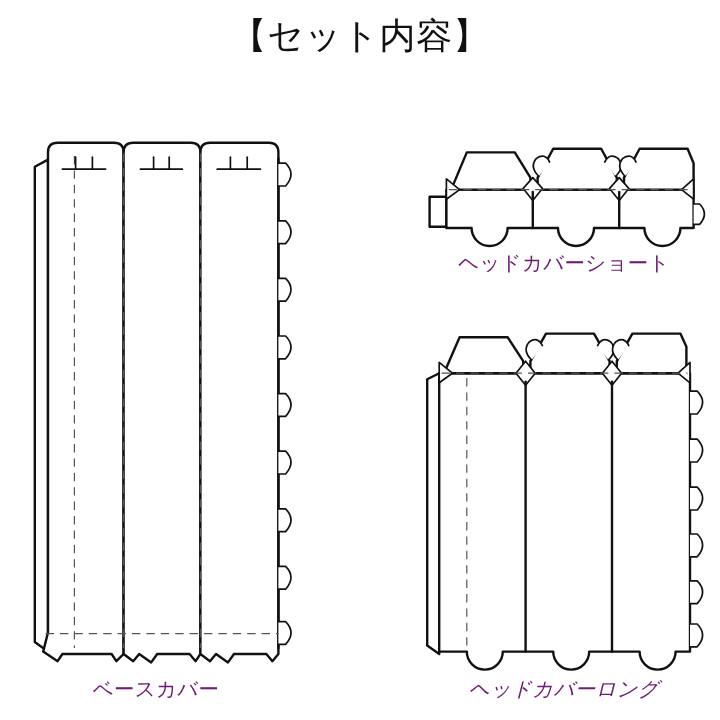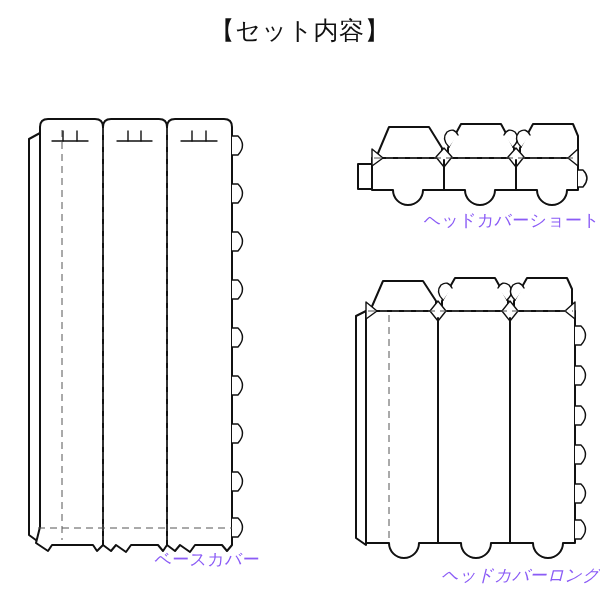--- a/index.html
+++ b/index.html
@@ -21,47 +21,47 @@
     width: 600px;
     height: 600px;
     background: #ffffff;
   }
   .page-title {
     position: absolute;
     left: 0;
     top: 14px;
     width: 600px;
     text-align: center;
-    font-size: 25px;
+    font-size: 30px;
     line-height: 34px;
     letter-spacing: 0.5px;
     font-weight: 400;
     color: #111111;
     white-space: nowrap;
   }
   .diagram-svg {
     position: absolute;
     left: 0;
     top: 0;
     width: 600px;
     height: 600px;
     pointer-events: none;
   }
   .caption {
     position: absolute;
-    text-align: right;
+    text-align: center;
     font-size: 17px;
     line-height: 24px;
     letter-spacing: 0.3px;
-    color: #8b5cf6;
+    color: #701a75;
     white-space: nowrap;
   }
   #caption-base {
     left: 0px;
-    top: 547px;
+    top: 563px;
     width: 260px;
   }
   #caption-short {
     left: 340px;
     top: 208px;
     width: 260px;
   }
   #caption-long {
     left: 340px;
     top: 563px;

